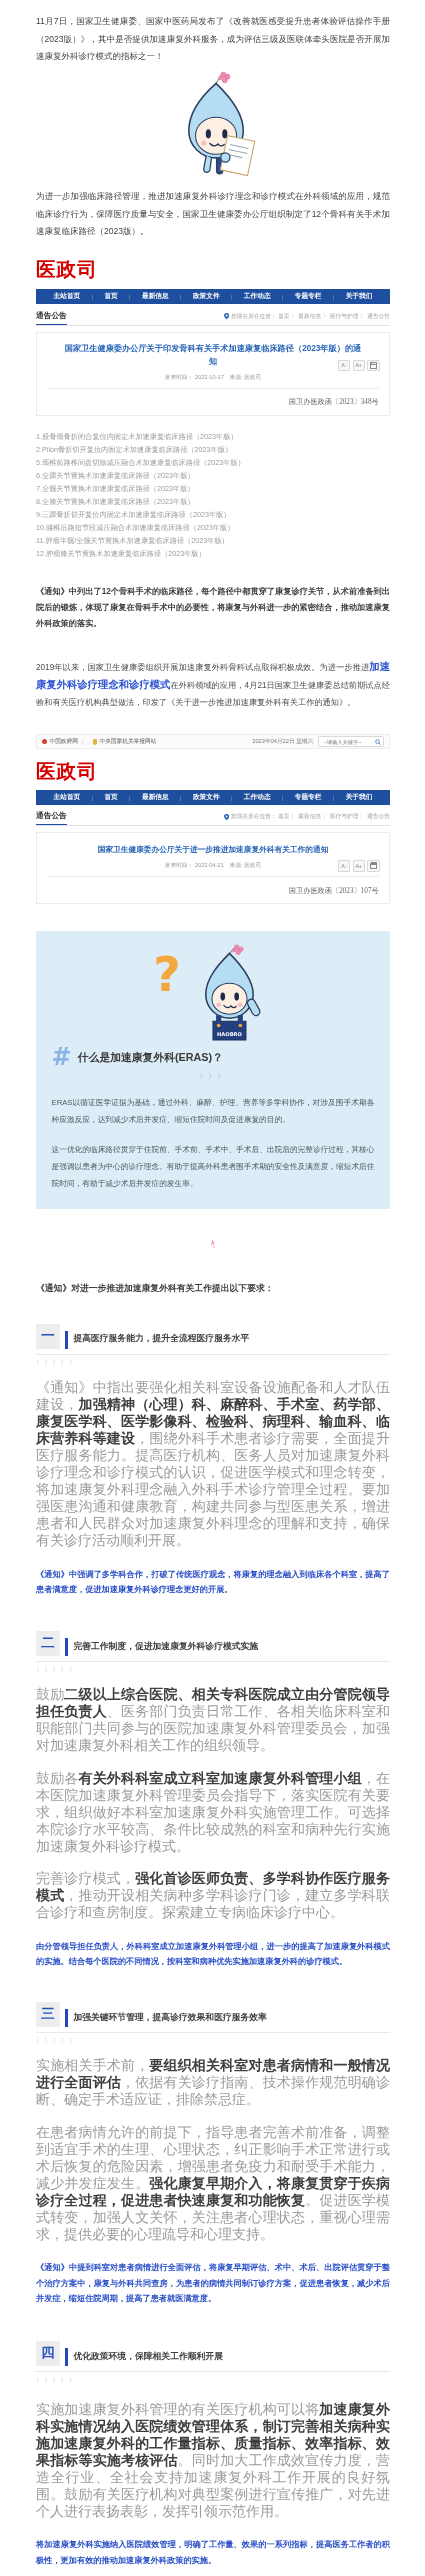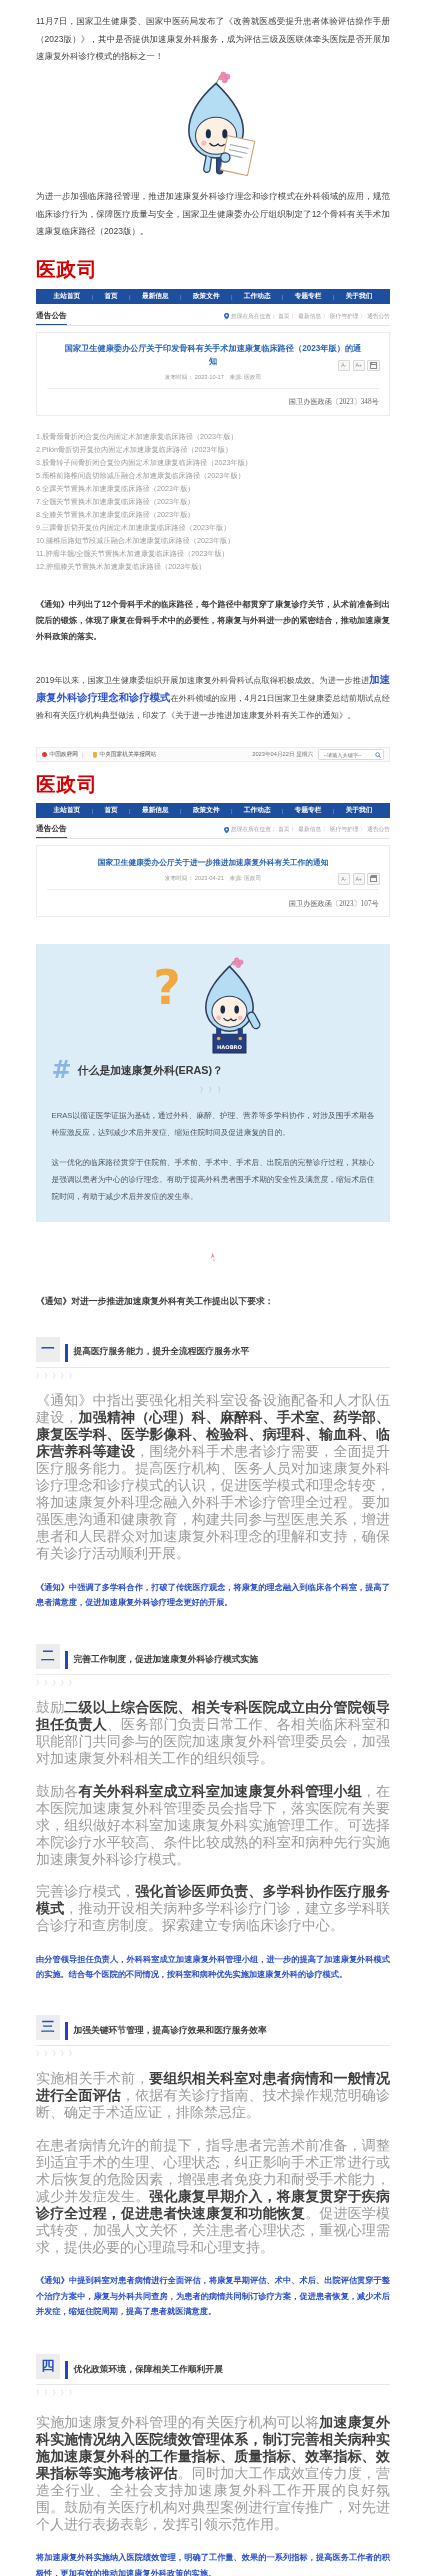--- a/index.html
+++ b/index.html
@@ -155,21 +155,20 @@
             </span>
         </div>
         <div class="notice-div"></div>
         <div class="doc-no">国卫办医政函〔2023〕348号</div>
       </div>
     </div>
 
     <div class="gray-list" style="margin-top:14.4px;">
       <p>1.股骨颈骨折闭合复位内固定术加速康复临床路径（2023年版）</p>
       <p>2.Pilon骨折切开复位内固定术加速康复临床路径（2023年版）</p>
-      <p>3.股骨转子间骨折闭合复位内固定术加速康复临床路径（2023年版）</p>
       <p>5.颈椎前路椎间盘切除减压融合术加速康复临床路径（2023年版）</p>
       <p>6.全踝关节置换术加速康复临床路径（2023年版）</p>
       <p>7.全髋关节置换术加速康复临床路径（2023年版）</p>
       <p>8.全膝关节置换术加速康复临床路径（2023年版）</p>
       <p>9.三踝骨折切开复位内固定术加速康复临床路径（2023年版）</p>
       <p>10.腰椎后路短节段减压融合术加速康复临床路径（2023年版）</p>
       <p>11.肿瘤半髋/全髋关节置换术加速康复临床路径（2023年版）</p>
       <p>12.肿瘤膝关节置换术加速康复临床路径（2023年版）</p>
     </div>
 

